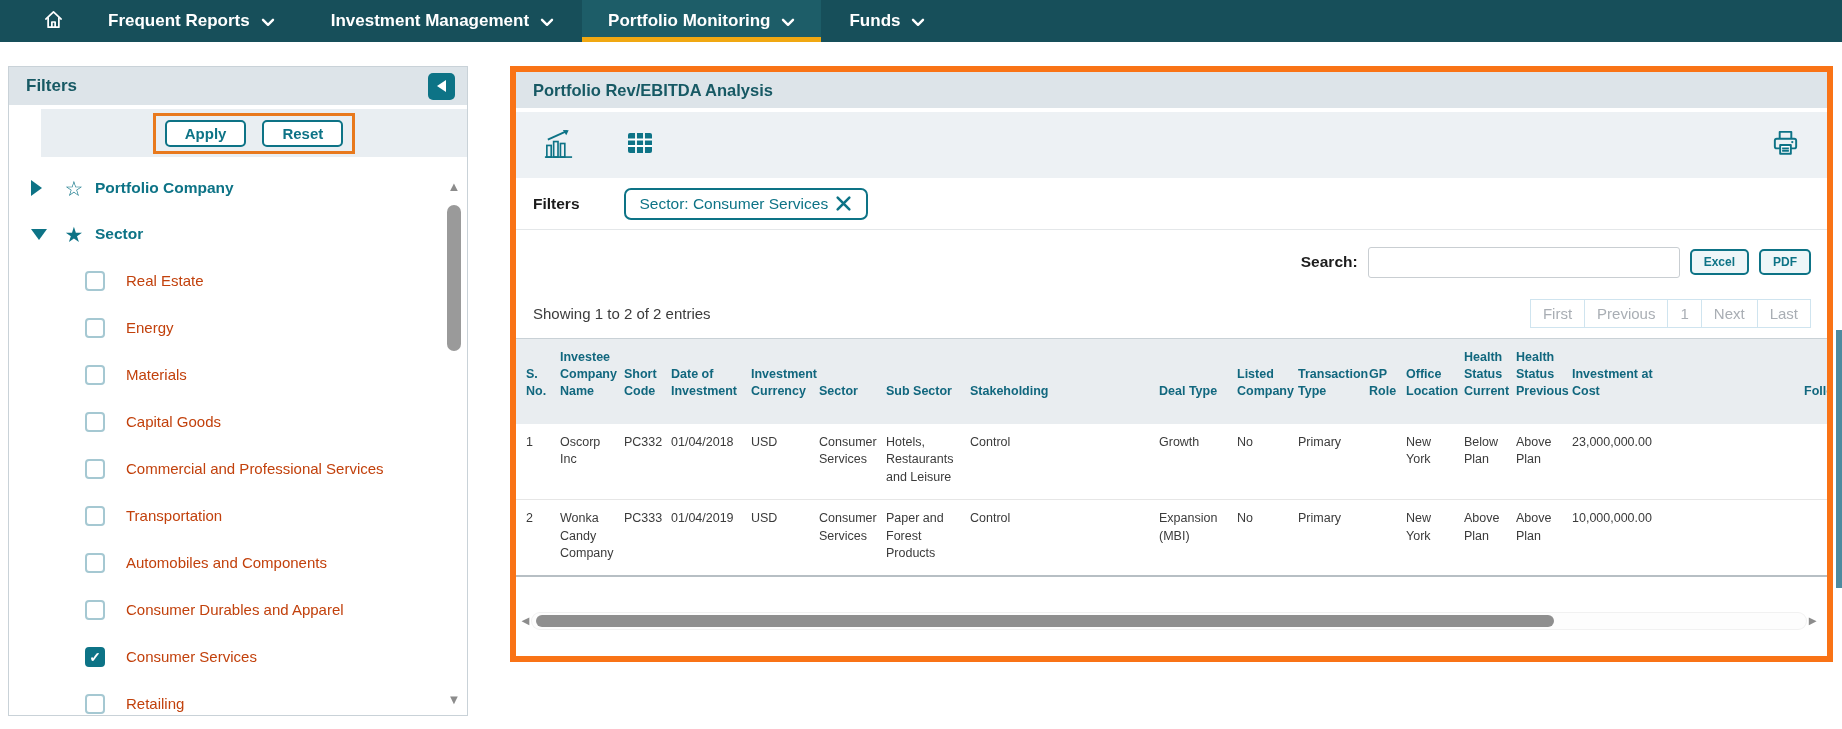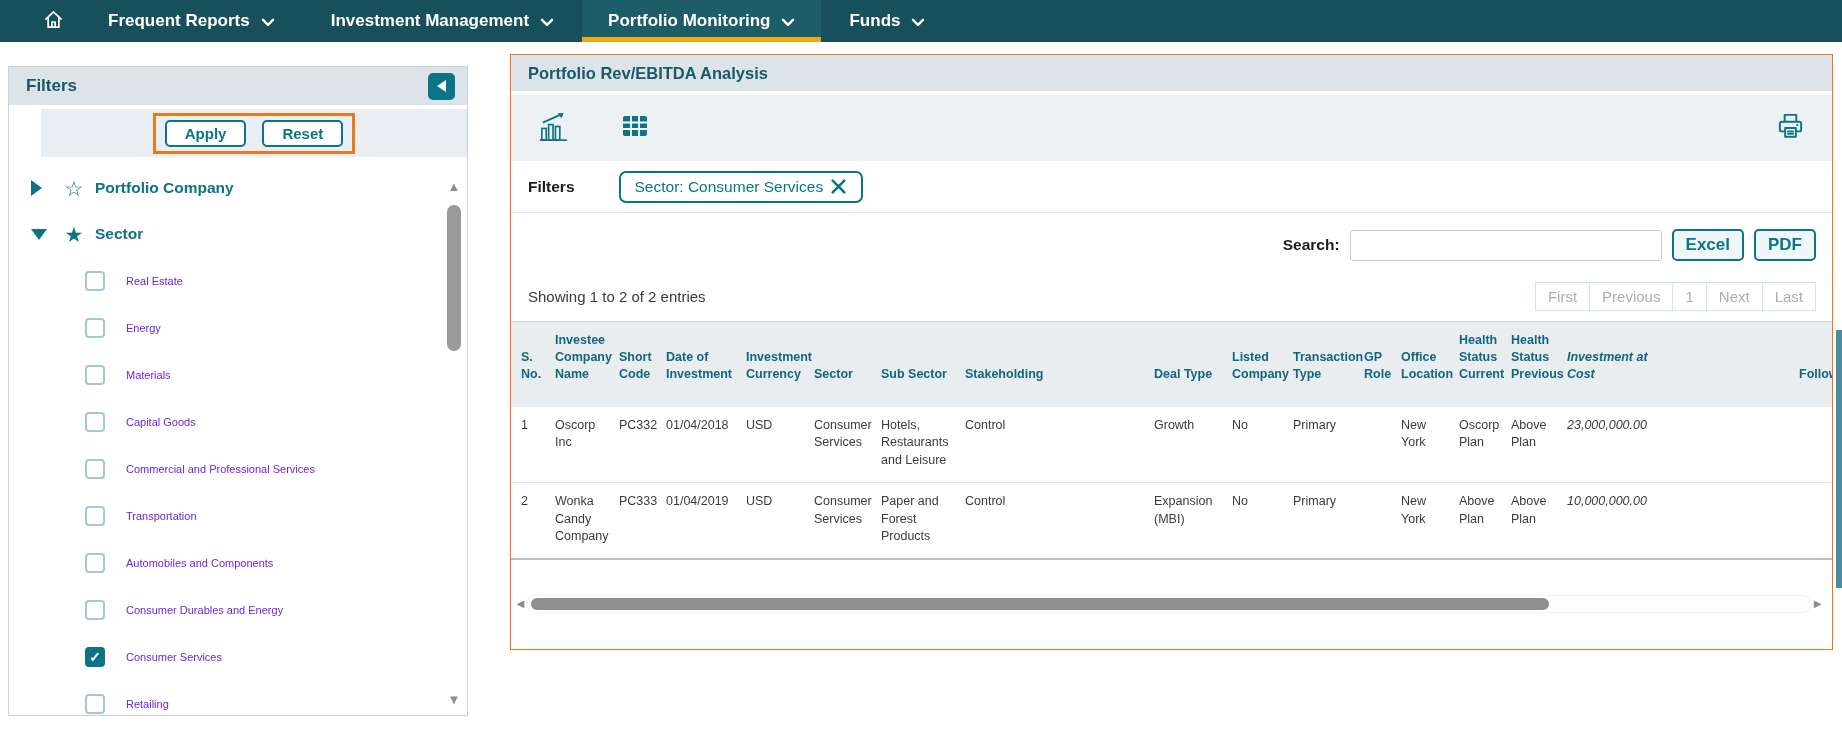--- a/index.html
+++ b/index.html
@@ -44,32 +44,32 @@
     border-top:11px solid #0d7386; margin-right:14px; }
   .star { color:#0d7386; font-size:21px; width:26px; text-align:center; margin-right:8px; line-height:1; }
   .tree-label { color:#0d7386; font-size:15.5px; font-weight:bold; }
 
   .cb-row { height:47px; display:flex; align-items:center; padding-left:76px; cursor:pointer; }
   .cb { width:20px; height:20px; border:2px solid #a5c8d2; border-radius:4px;
     margin-right:21px; background:#fff; display:flex; align-items:center;
     justify-content:center; flex:none; }
   .cb.checked { background:#0d7386; border-color:#0d7386; color:#fff;
     font-size:14px; font-weight:bold; line-height:1; }
-  .cb-label { color:#6d28d9; font-size:11px; }
+  .cb-label { color:#c2410c; font-size:15px; }
 
   .v-scroll { position:absolute; top:112px; right:4px; bottom:8px; width:18px; }
   .v-arrow { position:absolute; left:0; right:0; text-align:center; color:#8c8c8c; font-size:13px; cursor:pointer; }
   .v-up { top:0; }
   .v-down { bottom:0; }
   .v-thumb { position:absolute; top:26px; left:2px; width:14px; height:146px;
     background:#9a9a9a; border-radius:7px; cursor:grab; }
 
   
-  .main-panel { position:absolute; left:510px; top:54px; width:1323px; height:596px;
-    background:#fff; border:1px solid #f97316; overflow:hidden; }
+  .main-panel { position:absolute; left:510px; top:66px; width:1323px; height:596px;
+    background:#fff; border:6px solid #f97316; overflow:hidden; }
   .mp-header { height:36px; background:#dde4e9; display:flex; align-items:center;
     padding-left:17px; color:#175964; font-weight:bold; font-size:16.5px; }
   .toolbar { margin-top:4px; height:66px; background:#edf1f4;
     display:flex; align-items:center; padding:0 26px; }
   .tool-icon { cursor:pointer; display:flex; align-items:center; }
   .tool-gap { width:50px; }
   .toolbar .spacer { flex:1; }
 
   .filter-row { height:52px; display:flex; align-items:center; padding-left:17px;
     border-bottom:1px solid #e4e7e9; }
@@ -78,41 +78,41 @@
     padding:5px 14px; display:flex; align-items:center; gap:7px;
     color:#0d7386; font-size:15.5px; cursor:default; }
   .chip-x { display:flex; align-items:center; cursor:pointer; }
 
   .search-row { height:64px; display:flex; align-items:center; justify-content:flex-end;
     padding-right:16px; gap:10px; }
   .search-label { font-weight:bold; font-size:15.5px; color:#1c1c1c;text-align:center; }
   .search-input { width:312px; height:31px; border:1px solid #c9ced2; border-radius:3px;
     font-family:inherit; font-size:15px; padding:0 8px; outline:none; }
   .btn-export { background:#eef6f8; border:2px solid #0d7386; color:#0d7386;
-    font-weight:bold; font-size:17px; border-radius:5px; padding:4px 12px;
+    font-weight:bold; font-size:12px; border-radius:5px; padding:4px 12px;
     font-family:inherit; cursor:pointer; }
 
   .status-row { height:44px; display:flex; align-items:center; justify-content:space-between;
     padding:0 16px 6px 17px; }
   .showing { font-size:15px; color:#3b3b3b; }
   .pagination { display:flex; }
   .page-btn { border:1px solid #cfe4ef; background:#fff; color:#a9aeb4;
     font-size:15px; padding:5px 12px; margin-left:-1px; font-family:inherit; cursor:default; }
 
   .table-wrap { width:1321px; overflow:hidden; }
   #grid { border-collapse:collapse; table-layout:fixed; width:1578px; font-size:12.5px; }
   #grid thead th { background:#e9edf0; color:#11677e; font-weight:bold; text-align:left;
     vertical-align:bottom; padding:10px 4px 24px 10px; border-top:1px solid #c9d1d6;
     line-height:1.35; }
   #grid tbody tr { height:76px; }
   #grid tbody td { vertical-align:top; padding:10px 4px 10px 10px; color:#3b3b3b;
     line-height:1.4; border-bottom:1px solid #e6e6e6; background:#fff; }
   #grid tbody tr:last-child td { border-bottom:2px solid #b7bfc4; }
   #grid th:nth-child(8),  #grid td:nth-child(8)  { padding-right:90px; }
-  #grid th:nth-child(16), #grid td:nth-child(16) { padding-right:130px;font-style:italic; }
+  #grid th:nth-child(16), #grid td:nth-child(16) { padding-right:130px; }
   #grid td:nth-child(4) { white-space:nowrap; }
 
   .h-scroll { position:relative; margin-top:32px; height:24px; }
   .h-arrow { position:absolute; top:4px; color:#8c8c8c; font-size:13px; cursor:pointer; }
   .h-left { left:3px; }
   .h-right { right:8px; }
   .h-track { position:absolute; left:15px; right:20px; top:3px; height:18px;
     background:#fdfdfd; border-radius:9px; box-shadow:inset 0 0 0 1px #f1f1f1; }
   .h-thumb { position:absolute; left:5px; top:3px; width:1018px; height:12px;
     background:#8f8f8f; border-radius:6px; cursor:grab; }
@@ -216,21 +216,21 @@
       <div class="cb-row">
         <span class="cb"></span>
         <span class="cb-label">Transportation</span>
       </div>
       <div class="cb-row">
         <span class="cb"></span>
         <span class="cb-label">Automobiles and Components</span>
       </div>
       <div class="cb-row">
         <span class="cb"></span>
-        <span class="cb-label">Consumer Durables and Energy</span>
+        <span class="cb-label">Consumer Durables and Apparel</span>
       </div>
       <div class="cb-row">
         <span class="cb checked">✓</span>
         <span class="cb-label">Consumer Services</span>
       </div>
       <div class="cb-row">
         <span class="cb"></span>
         <span class="cb-label">Retailing</span>
       </div>
     </div>
@@ -362,21 +362,21 @@
             <td>01/04/2018</td>
             <td>USD</td>
             <td>Consumer Services</td>
             <td>Hotels, Restaurants and Leisure</td>
             <td>Control</td>
             <td>Growth</td>
             <td>No</td>
             <td>Primary</td>
             <td></td>
             <td>New York</td>
-            <td>Oscorp Plan</td>
+            <td>Below Plan</td>
             <td>Above Plan</td>
             <td>23,000,000.00</td>
             <td></td>
           </tr>
           <tr>
             <td>2</td>
             <td>Wonka Candy Company</td>
             <td>PC333</td>
             <td>01/04/2019</td>
             <td>USD</td>

